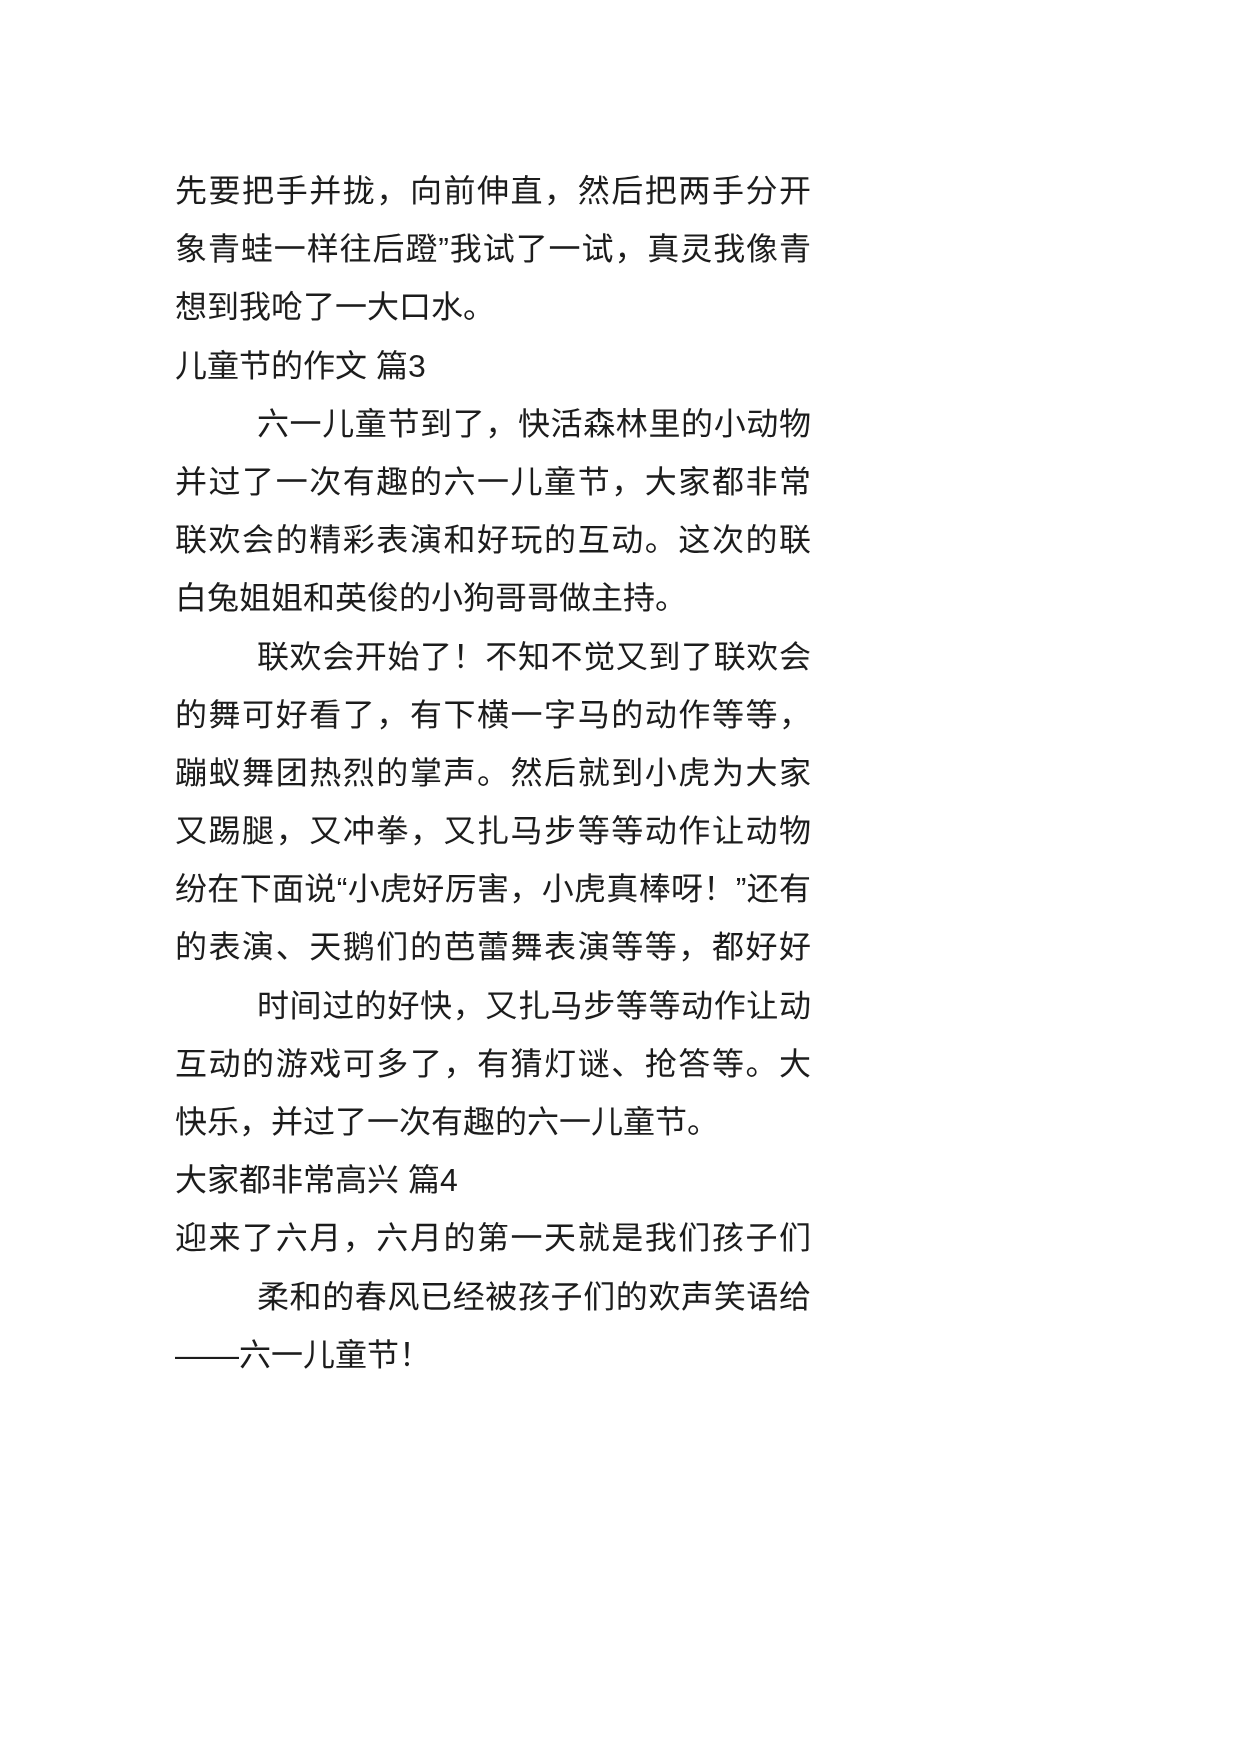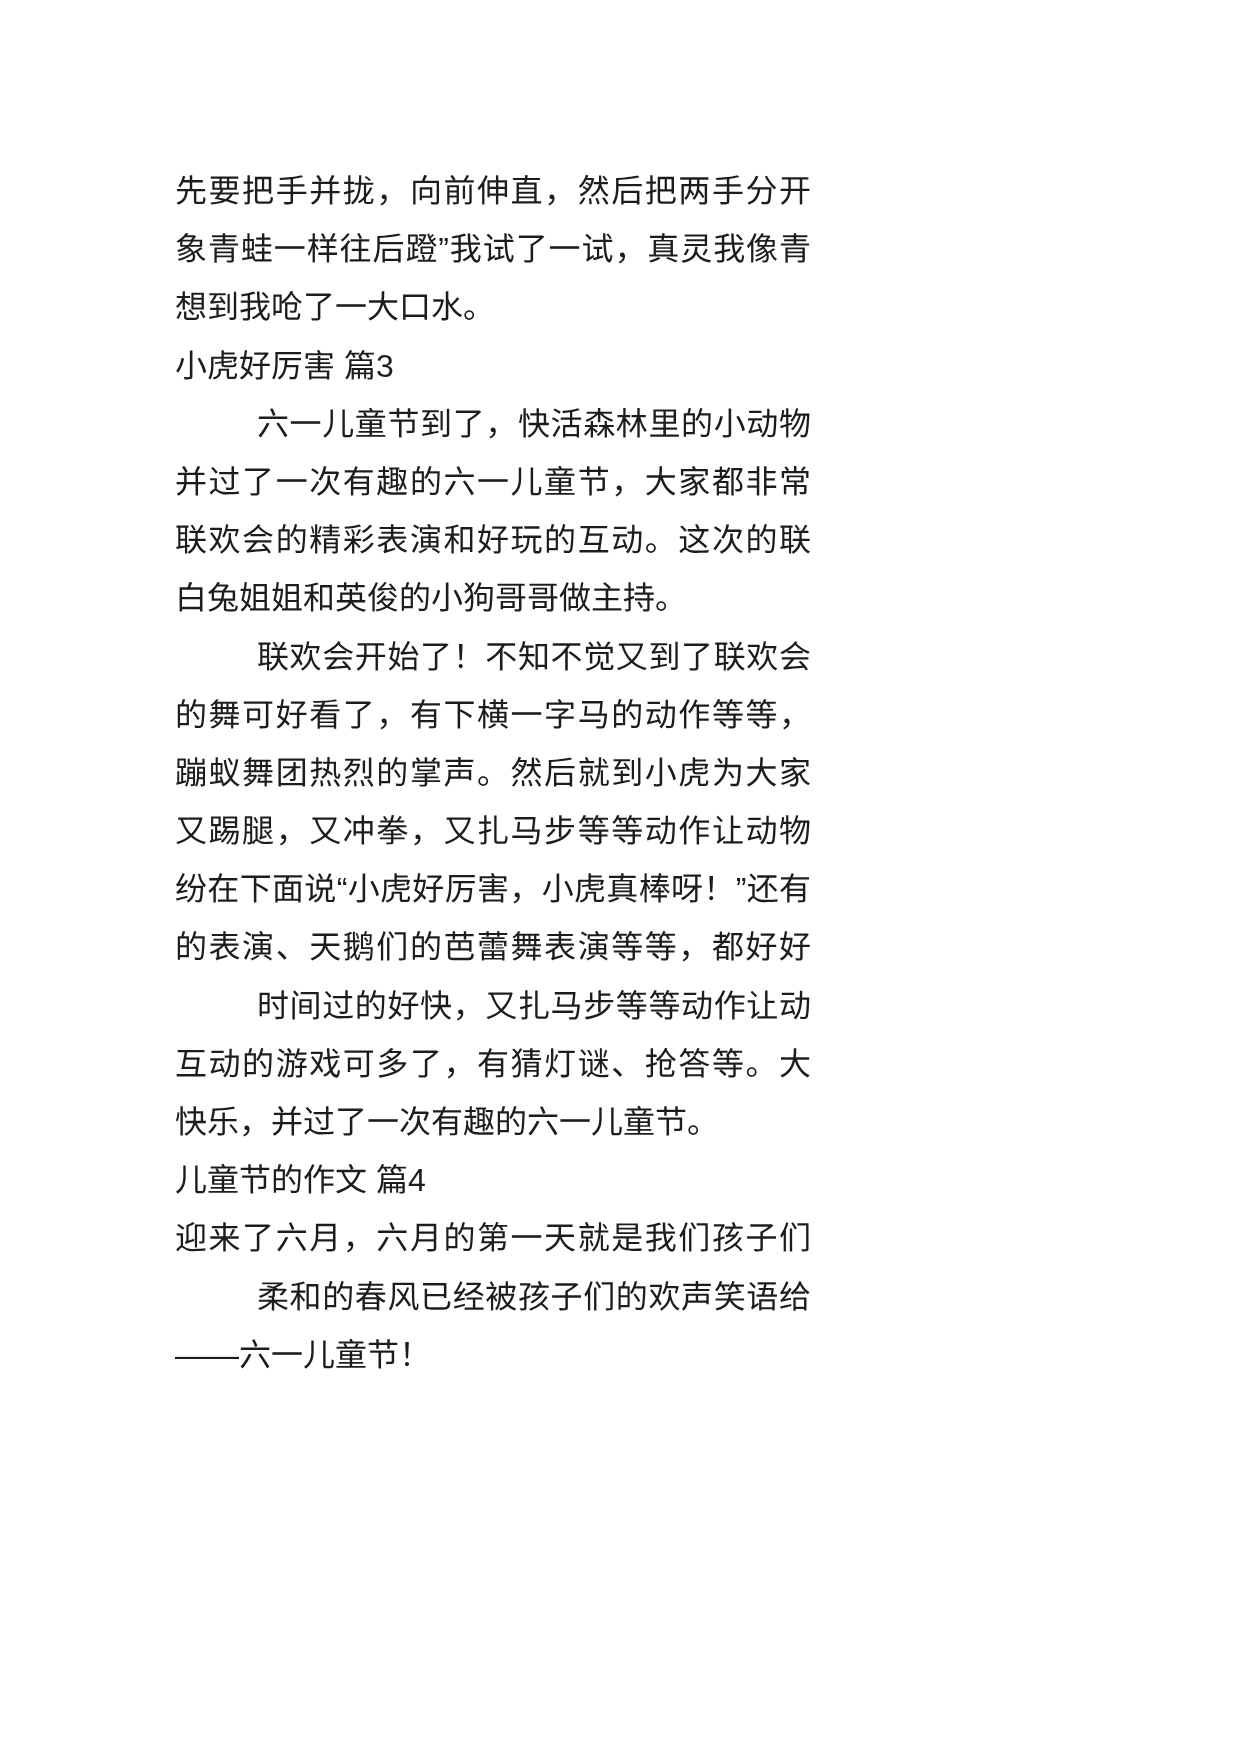--- a/index.html
+++ b/index.html
@@ -41,31 +41,31 @@
     text-align-last: auto;
   }
 </style>
 </head>
 <body>
 
 <div class="page">
   <div class="line j">先要把手并拢，向前伸直，然后把两手分开向后划水，两腿</div>
   <div class="line j">象青蛙一样往后蹬”我试了一试，真灵我像青蛙一样一下子</div>
   <div class="line">想到我呛了一大口水。</div>
-  <div class="line heading">小虎好厉害 篇3</div>
+  <div class="line heading">儿童节的作文 篇3</div>
   <div class="line indent j">六一儿童节到了，快活森林里的小动物们筹办着六一儿</div>
   <div class="line j">并过了一次有趣的六一儿童节，大家都非常高兴，期待着</div>
   <div class="line j">联欢会的精彩表演和好玩的互动。这次的联欢会由漂亮的小</div>
   <div class="line">白兔姐姐和英俊的小狗哥哥做主持。</div>
   <div class="line indent j">联欢会开始了！不知不觉又到了联欢会的尾声了。它们跳</div>
   <div class="line j">的舞可好看了，有下横一字马的动作等等，大家都给予了小</div>
   <div class="line j">蹦蚁舞团热烈的掌声。然后就到小虎为大家表演武术了，他</div>
   <div class="line j">又踢腿，又冲拳，又扎马步等等动作让动物们震了一惊，纷</div>
   <div class="line j">纷在下面说“小虎好厉害，小虎真棒呀！”还有小象鼓号队</div>
   <div class="line">的表演、天鹅们的芭蕾舞表演等等，都好好看。</div>
   <div class="line indent j">时间过的好快，又扎马步等等动作让动物们震了一惊。</div>
   <div class="line j">互动的游戏可多了，有猜灯谜、抢答等。大家都玩得很高兴！</div>
   <div class="line">快乐，并过了一次有趣的六一儿童节。</div>
-  <div class="line heading">儿童节的作文 篇4</div>
+  <div class="line heading">大家都非常高兴 篇4</div>
   <div class="line j">迎来了六月，六月的第一天就是我们孩子们最快乐的节日了</div>
   <div class="line indent j">柔和的春风已经被孩子们的欢声笑语给赶走了，我们又</div>
   <div class="line">——六一儿童节！</div>
 </div>
 
 </body></html>

